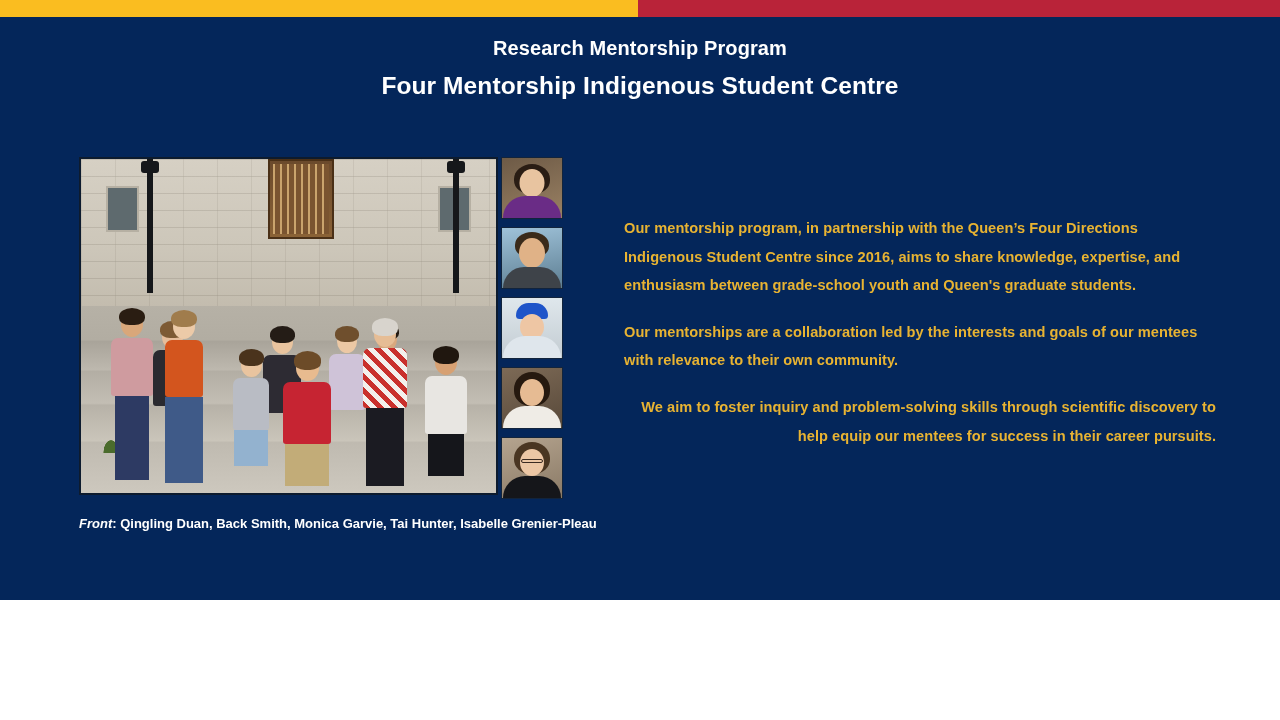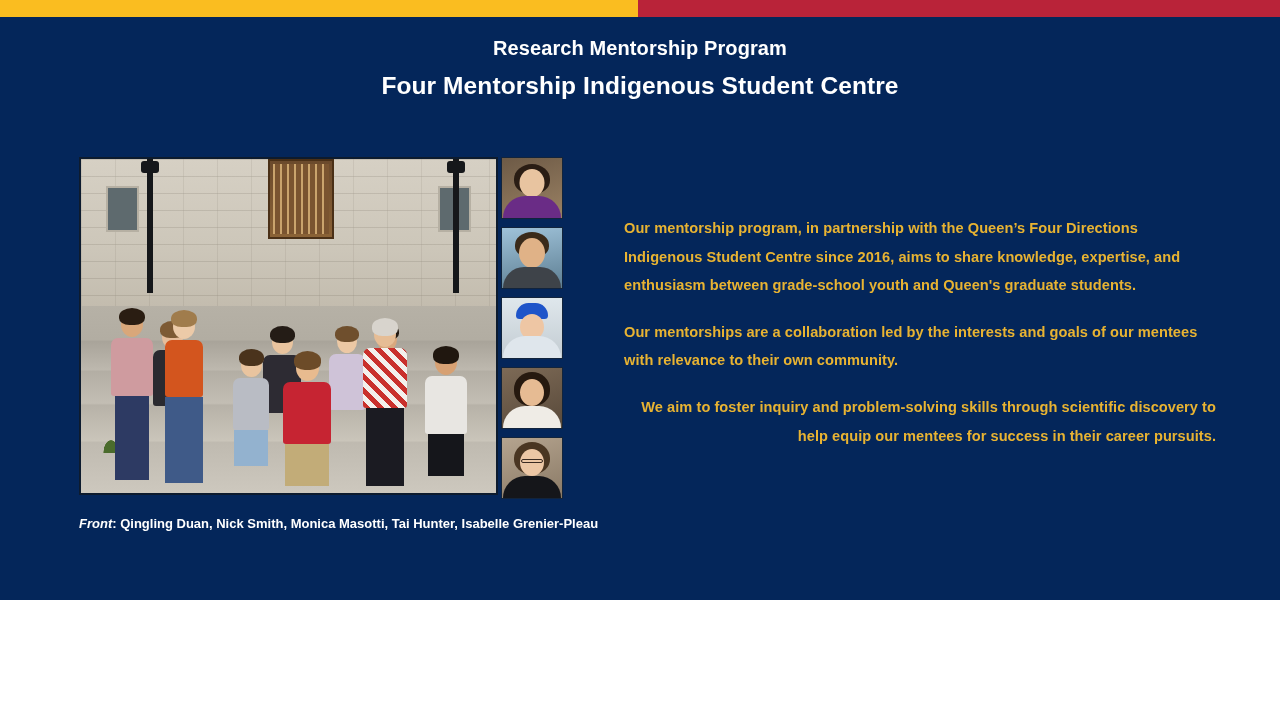--- a/index.html
+++ b/index.html
@@ -244,21 +244,21 @@
         <div class="pt-bg" style="background:linear-gradient(160deg,#b5a48f,#8a7a66);"></div>
         <div class="pt-hair" style="top:4px;width:36px;height:32px;background:#4a3622;"></div>
         <div class="pt-face" style="top:11px;width:24px;height:27px;background:#ecc7a5;"></div>
         <div class="pt-glasses" style="top:21px;width:22px;"></div>
         <div class="pt-torso" style="width:58px;height:22px;background:#15161a;"></div>
       </div>
     </div>
 
     <div class="caption">
       <div>
-        <span class="lbl">Front</span><span>: </span><span>Qingling Duan, Nick Smith, Monica Masotti, Tai Hunter, Isabelle Grenier-Pleau</span>
+        <span class="lbl">Front</span><span>: </span><span>Qingling Duan, Back Smith, Monica Garvie, Tai Hunter, Isabelle Grenier-Pleau</span>
       </div>
     </div>
 
     <div class="copy">
       <p>Our mentorship program, in partnership with the Queen’s Four Directions Indigenous Student Centre since 2016, aims to share knowledge, expertise, and enthusiasm between grade-school youth and Queen's graduate students.</p>
       <p>Our mentorships are a collaboration led by the interests and goals of our mentees with relevance to their own community.</p>
       <p>We aim to foster inquiry and problem-solving skills through scientific discovery to help equip our mentees for success in their career pursuits.</p>
     </div>
 
   </div>

